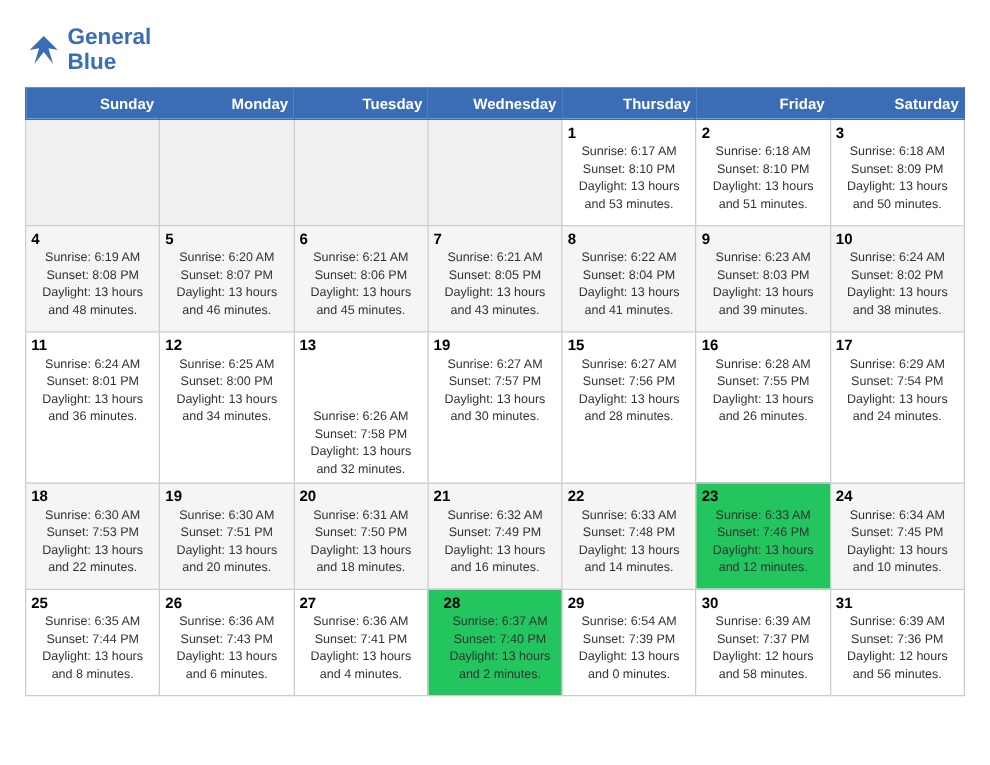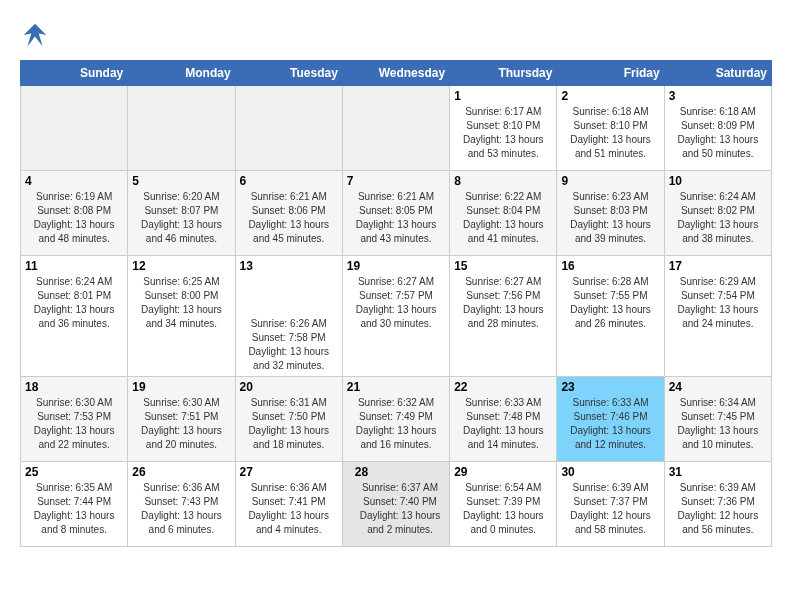--- a/index.html
+++ b/index.html
@@ -93,20 +93,24 @@
     }
   </style>
 </head>
 <body>
 
 <div class="header">
   <div class="logo">
     <svg class="logo-bird" viewBox="0 0 40 40">
       <polygon points="20,5 35,20 25,18 30,35 20,22 10,35 15,18 5,20" fill="#3a6db5"></polygon>
     </svg>
+    <div class="logo-text">
+      <span>General</span><br>
+      <span style="color:#3a6db5;">Blue</span>
+    </div>
   </div>
   <div class="title-block">
     <div class="month-title"></div>
     <div class="location"></div>
   </div>
 </div>
 
 <table class="calendar">
   <thead>
     <tr>
@@ -278,21 +282,21 @@
 Daylight: 13 hours
 and 16 minutes.</div>
         </td>
         <td style="background: rgb(245, 245, 245);">
           <span class="day-number">22</span>
           <div class="day-info" style="white-space: pre-line;">Sunrise: 6:33 AM
 Sunset: 7:48 PM
 Daylight: 13 hours
 and 14 minutes.</div>
         </td>
-        <td style="background: #7dd3fc;">
+        <td style="background: #22c55e;">
           <span class="day-number">23</span>
           <div class="day-info" style="white-space: pre-line;">Sunrise: 6:33 AM
 Sunset: 7:46 PM
 Daylight: 13 hours
 and 12 minutes.</div>
         </td>
         <td style="background: rgb(245, 245, 245);">
           <span class="day-number">24</span>
           <div class="day-info" style="white-space: pre-line;">Sunrise: 6:34 AM
 Sunset: 7:45 PM
@@ -315,21 +319,21 @@
 Daylight: 13 hours
 and 6 minutes.</div>
         </td>
         <td style="background: rgb(255, 255, 255);">
           <span class="day-number">27</span>
           <div class="day-info" style="white-space: pre-line;">Sunrise: 6:36 AM
 Sunset: 7:41 PM
 Daylight: 13 hours
 and 4 minutes.</div>
         </td>
-        <td style="background: #e5e5e5; padding-left: 12px;">
+        <td style="background: #22c55e; padding-left: 12px;">
           <span class="day-number">28</span>
           <div class="day-info" style="white-space: pre-line;">Sunrise: 6:37 AM
 Sunset: 7:40 PM
 Daylight: 13 hours
 and 2 minutes.</div>
         </td>
         <td style="background: rgb(255, 255, 255);">
           <span class="day-number">29</span>
           <div class="day-info" style="white-space: pre-line;">Sunrise: 6:54 AM
 Sunset: 7:39 PM

